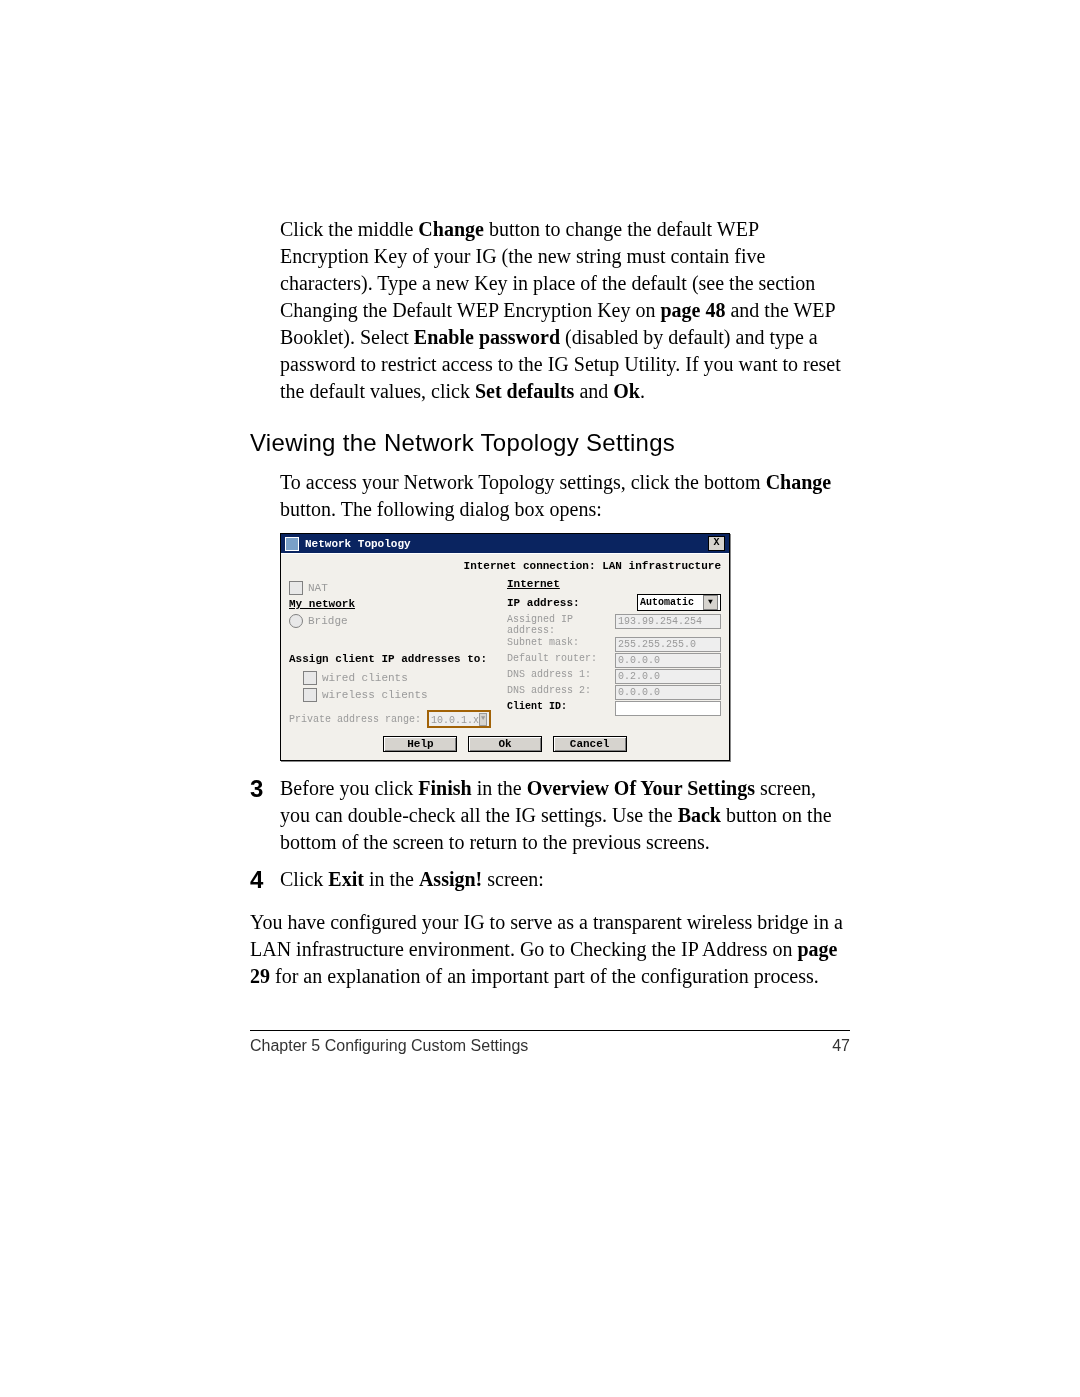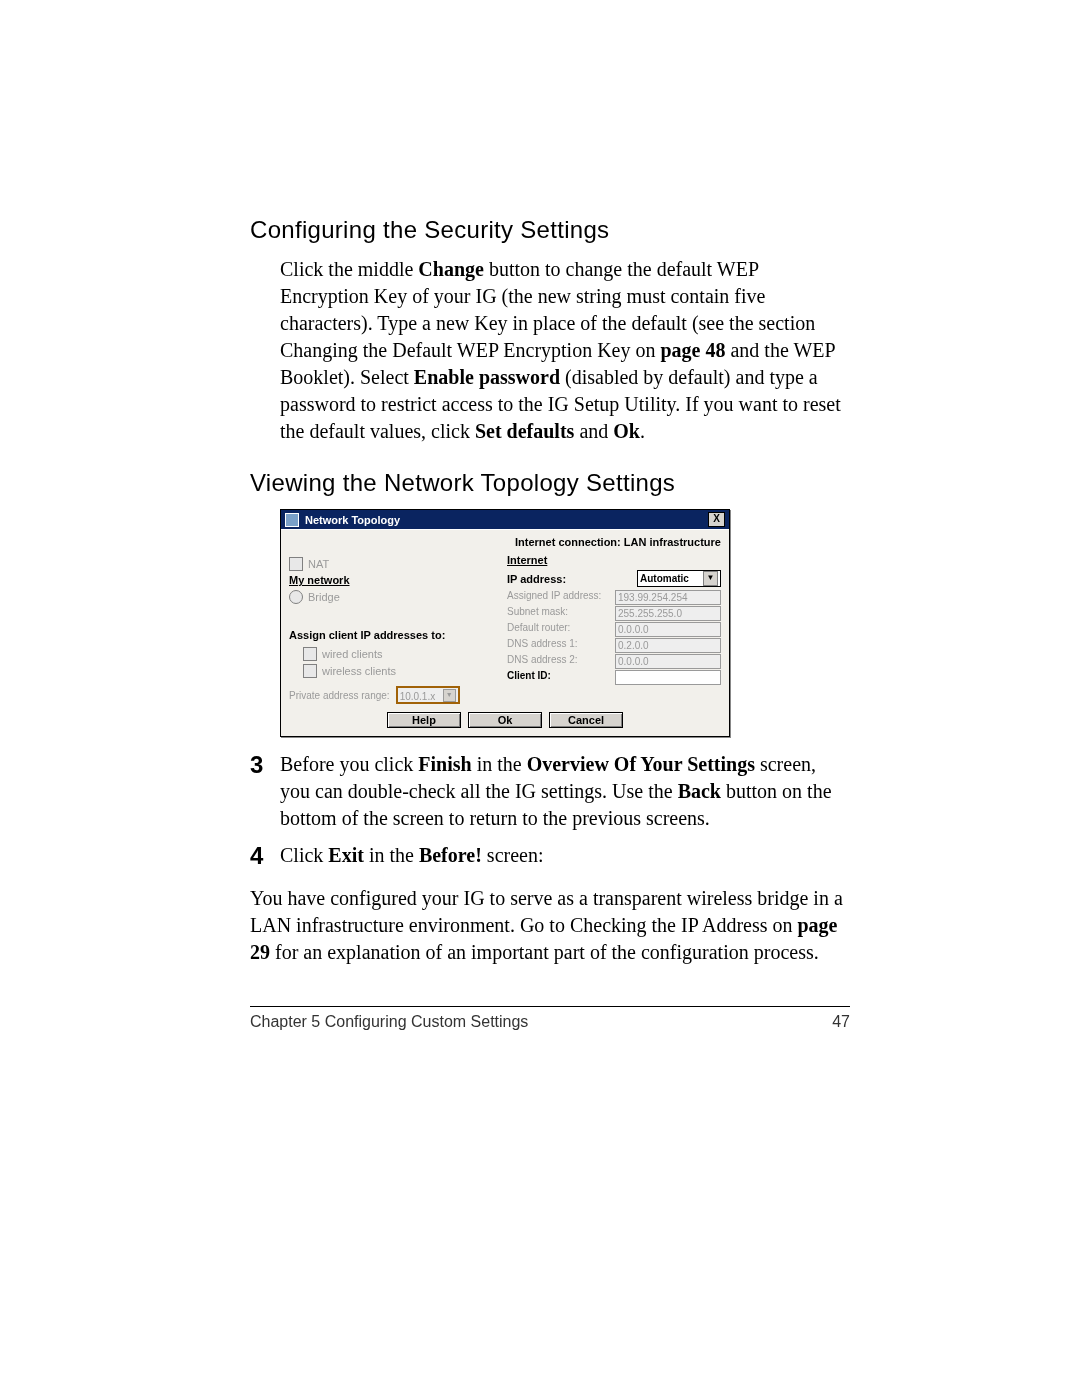--- a/index.html
+++ b/index.html
@@ -60,21 +60,21 @@
   .step-text {
     font-size: 20px;
     line-height: 1.35;
     flex: 1;
   }
 
   
   .dialog {
     width: 448px;
     margin: 6px 0 14px 30px;
-    font-family: Liberation Sans, sans-serif;
+    font-family: Liberation Mono, monospace;
     font-size: 11px;
     background: #d6d3ce;
     border: 1px solid #000;
     box-shadow: 1px 1px 0 #888;
   }
   .titlebar {
     background: #0a2460;
     color: #fff;
     padding: 2px 4px;
     display: flex;
@@ -204,26 +204,28 @@
     color:#333;
   }
   .footer .left { flex:1; }
 </style>
 </head>
 <body>
 
 <div class="page">
   <div class="content">
 
-    <h2 class="section">Configuring the Security Settings</h2>
     <p class="body-text">
       <span>Click the middle </span><span class="bold">Change</span><span> button to change the default WEP Encryption Key of your IG (the new string must contain five characters). Type a new Key in place of the default (see the section Changing the Default WEP Encryption Key on </span><span class="bold">page 48</span><span> and the WEP Booklet). Select </span><span class="bold">Enable password</span><span> (disabled by default) and type a password to restrict access to the IG Setup Utility. If you want to reset the default values, click </span><span class="bold">Set defaults</span><span> and </span><span class="bold">Ok</span><span>.</span>
     </p>
 
     <h2 class="section">Viewing the Network Topology Settings</h2>
+    <p class="body-text2">
+      <span>To access your Network Topology settings, click the bottom </span><span class="bold">Change</span><span> button. The following dialog box opens:</span>
+    </p>
 
     <div class="dialog">
       <div class="titlebar">
         <span class="icon"></span>
         <span class="title">Network Topology</span>
         <span class="close">X</span>
       </div>
       <div class="dlg-body">
         <div class="conn-label">Internet connection: LAN infrastructure</div>
         <div class="cols">
@@ -301,21 +303,21 @@
     <div class="step">
       <div class="step-num">3</div>
       <div class="step-text">
         <span>Before you click </span><span class="bold">Finish</span><span> in the </span><span class="bold">Overview Of Your Settings</span><span> screen, you can double-check all the IG settings. Use the </span><span class="bold">Back</span><span> button on the bottom of the screen to return to the previous screens.</span>
       </div>
     </div>
 
     <div class="step">
       <div class="step-num">4</div>
       <div class="step-text">
-        <span>Click </span><span class="bold">Exit</span><span> in the </span><span class="bold">Before!</span><span> screen:</span>
+        <span>Click </span><span class="bold">Exit</span><span> in the </span><span class="bold">Assign!</span><span> screen:</span>
       </div>
     </div>
 
     <p class="body-text3">
       <span>You have configured your IG to serve as a transparent wireless bridge in a LAN infrastructure environment. Go to Checking the IP Address on </span><span class="bold">page 29</span><span> for an explanation of an important part of the configuration process.</span>
     </p>
 
     <hr class="hr">
     <div class="footer">
       <span class="left">Chapter 5    Configuring Custom Settings</span>

